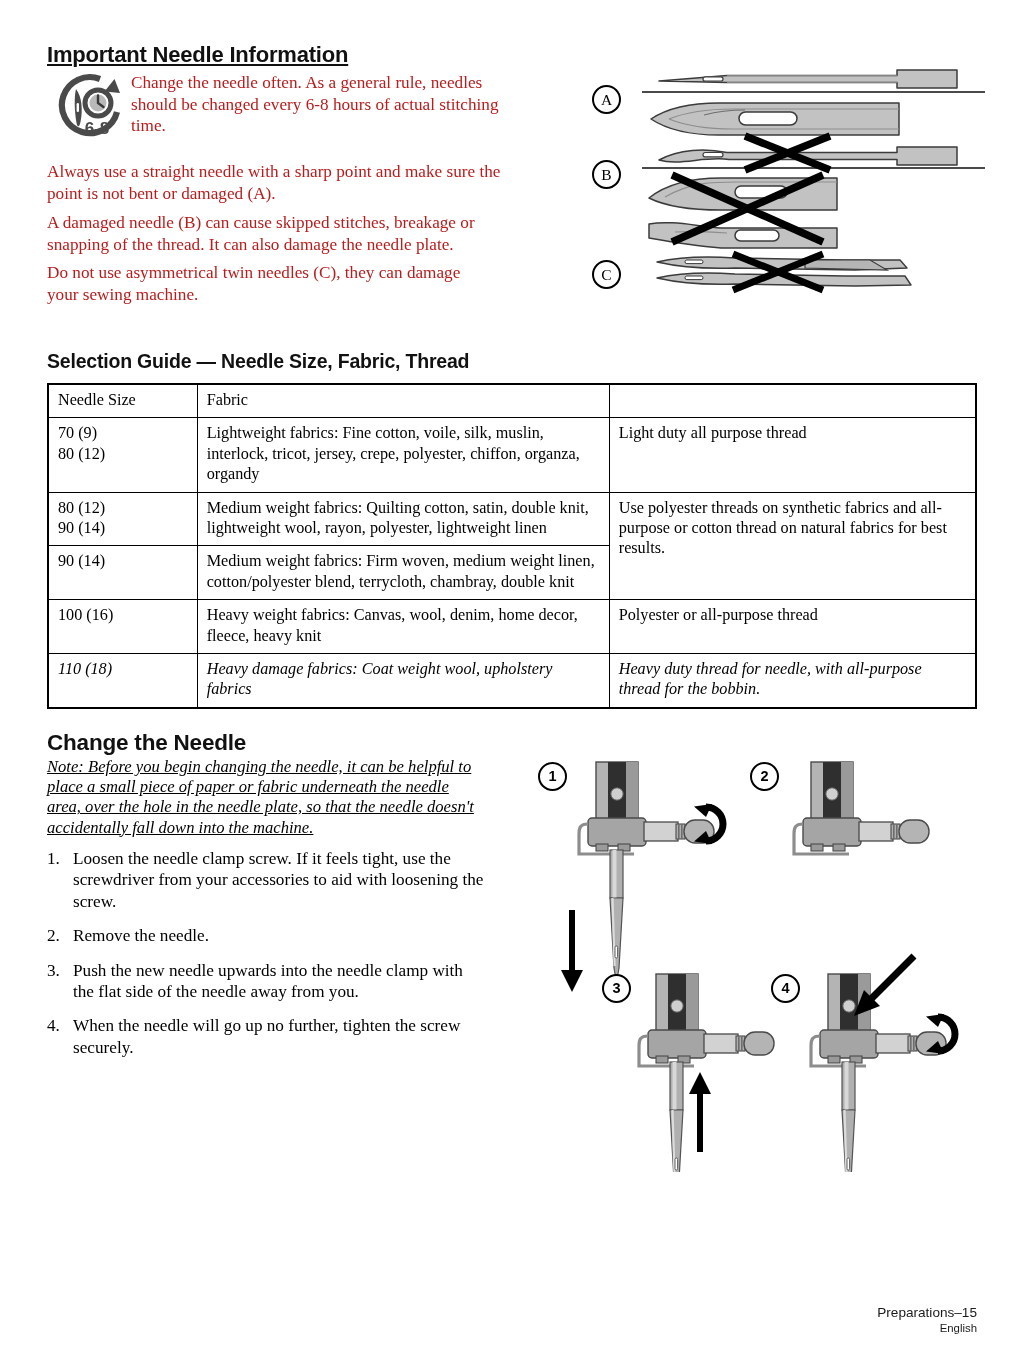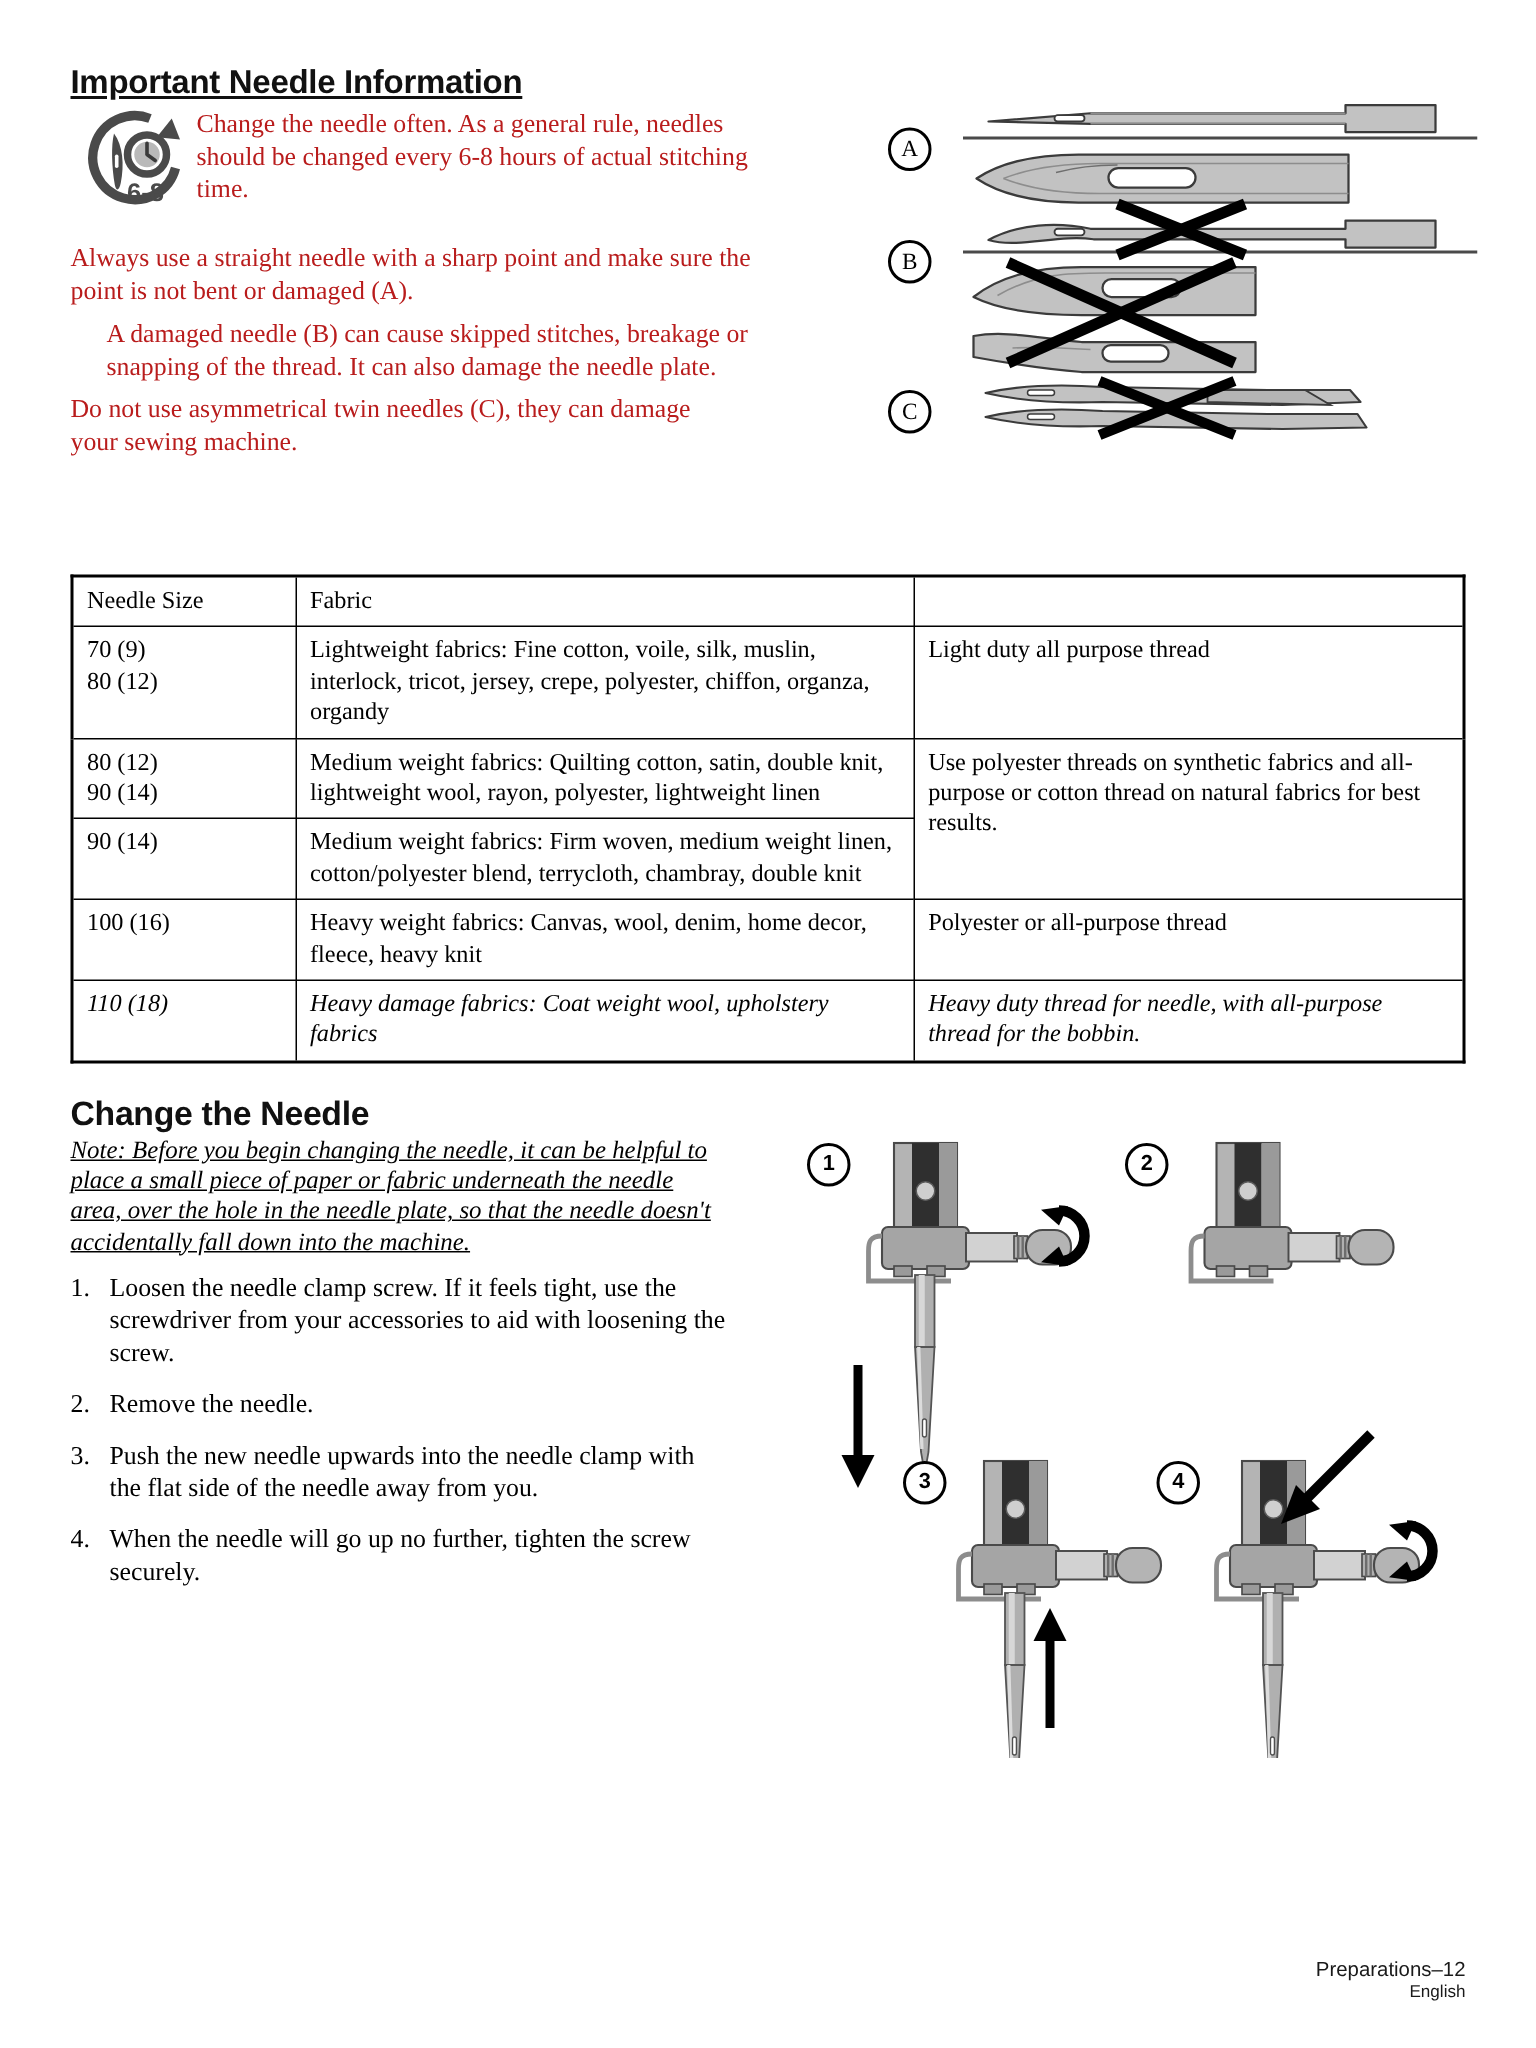--- a/index.html
+++ b/index.html
@@ -10,21 +10,21 @@
   
   .h-sans{font-family:"Liberation Sans", sans-serif;font-weight:bold;color:#111;}
   #hdr-needle-info{position:absolute;left:47px;top:42px;font-size:22px;letter-spacing:-0.2px;text-decoration:underline;}
   #hdr-selection{position:absolute;left:47px;top:350px;font-size:19.5px;letter-spacing:-0.2px;}
   #hdr-change{position:absolute;left:47px;top:730px;font-size:22.5px;letter-spacing:-0.2px;}
 
   
   .para{position:absolute;font-size:17.2px;line-height:21.5px;color:#b91c1c;}
   #p-intro{left:131px;top:72px;width:372px;}
   #p-always{left:47px;top:161px;width:462px;}
-  #p-damaged{left:47px;top:212px;width:450px;margin-left:24px;}
+  #p-damaged{left:47px;top:212px;width:450px;}
   #p-twin{left:47px;top:262px;width:440px;}
 
   #note{position:absolute;left:47px;top:757px;width:428px;font-size:16.6px;
         line-height:20.2px;font-style:italic;text-decoration:underline;}
 
   
   #steps{position:absolute;left:47px;top:848px;width:440px;}
   .step{position:relative;padding-left:26px;font-size:17.2px;line-height:21.4px;
         margin-bottom:13px;}
   .step .num{position:absolute;left:0;top:0;width:22px;text-align:left;}
@@ -159,20 +159,21 @@
         <line x1="148" y1="196" x2="238" y2="232"></line>
         <line x1="238" y1="196" x2="148" y2="232"></line>
       </g>
     </svg>
 
     <div class="callout" style="left:7px;top:27px;">A</div>
     <div class="callout" style="left:7px;top:102px;">B</div>
     <div class="callout" style="left:7px;top:202px;">C</div>
   </div>
 
+  <div class="h-sans" id="hdr-selection">Selection Guide — Needle Size, Fabric, Thread</div>
 
   <table id="guide-table">
     <tbody>
       <tr class="hdr">
         <td class="col-size outer-l">Needle Size</td>
         <td class="col-fabric">Fabric</td>
         <td class="col-thread outer-r"></td>
       </tr>
 
       <tr>
@@ -319,17 +320,17 @@
         </g>
     </svg>
 
     <div class="callout sans" style="left:10px;top:10px;">1</div>
     <div class="callout sans" style="left:222px;top:10px;">2</div>
     <div class="callout sans" style="left:74px;top:222px;">3</div>
     <div class="callout sans" style="left:243px;top:222px;">4</div>
   </div>
 
   <div id="footer">
-    <div class="f1">Preparations–12</div>
+    <div class="f1">Preparations–15</div>
     <div class="f2">English</div>
   </div>
 
 </div>
 
 </body></html>

